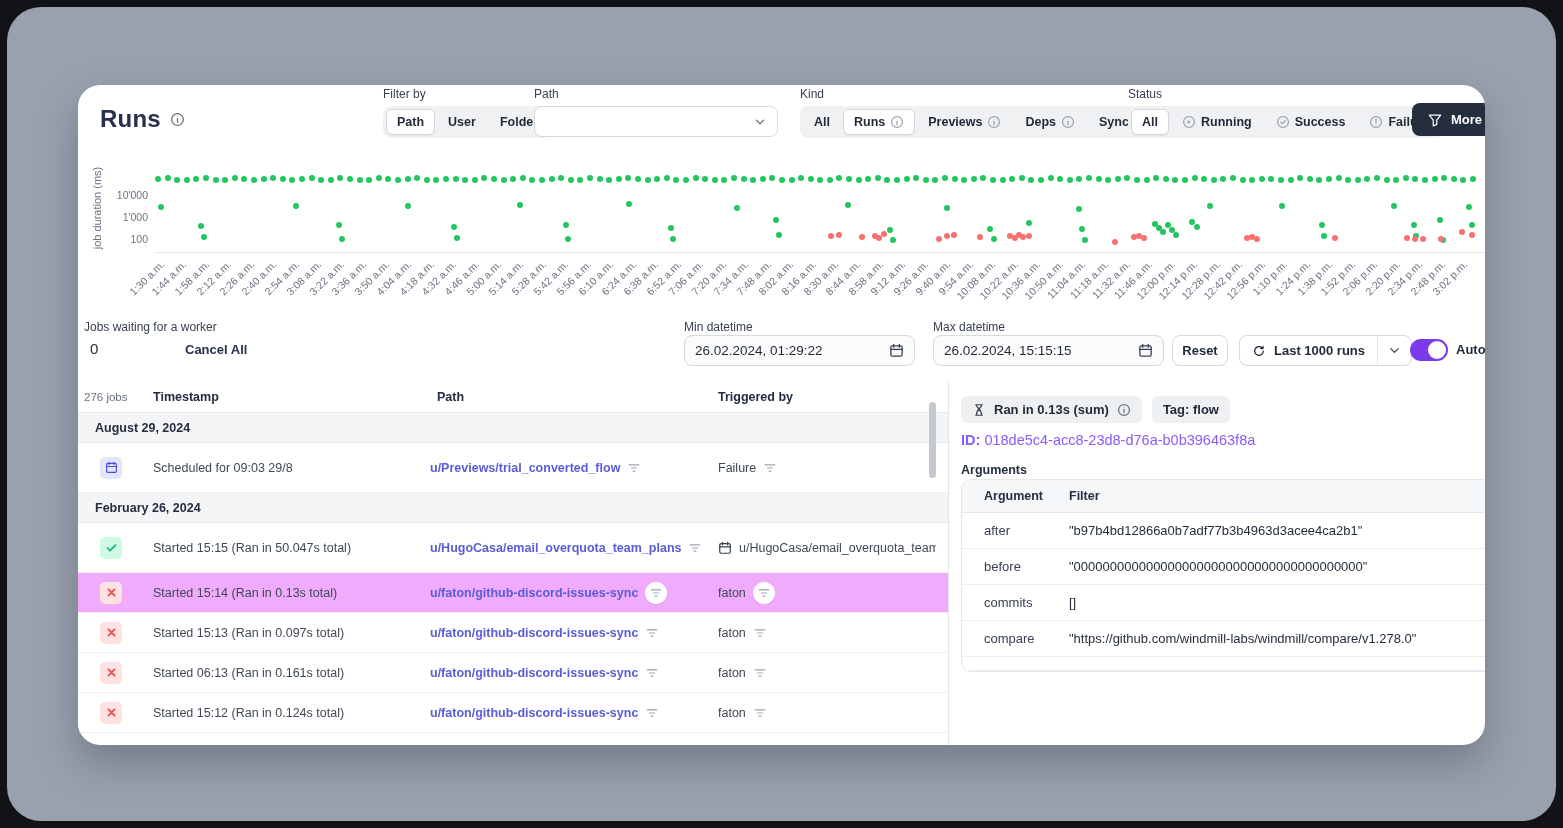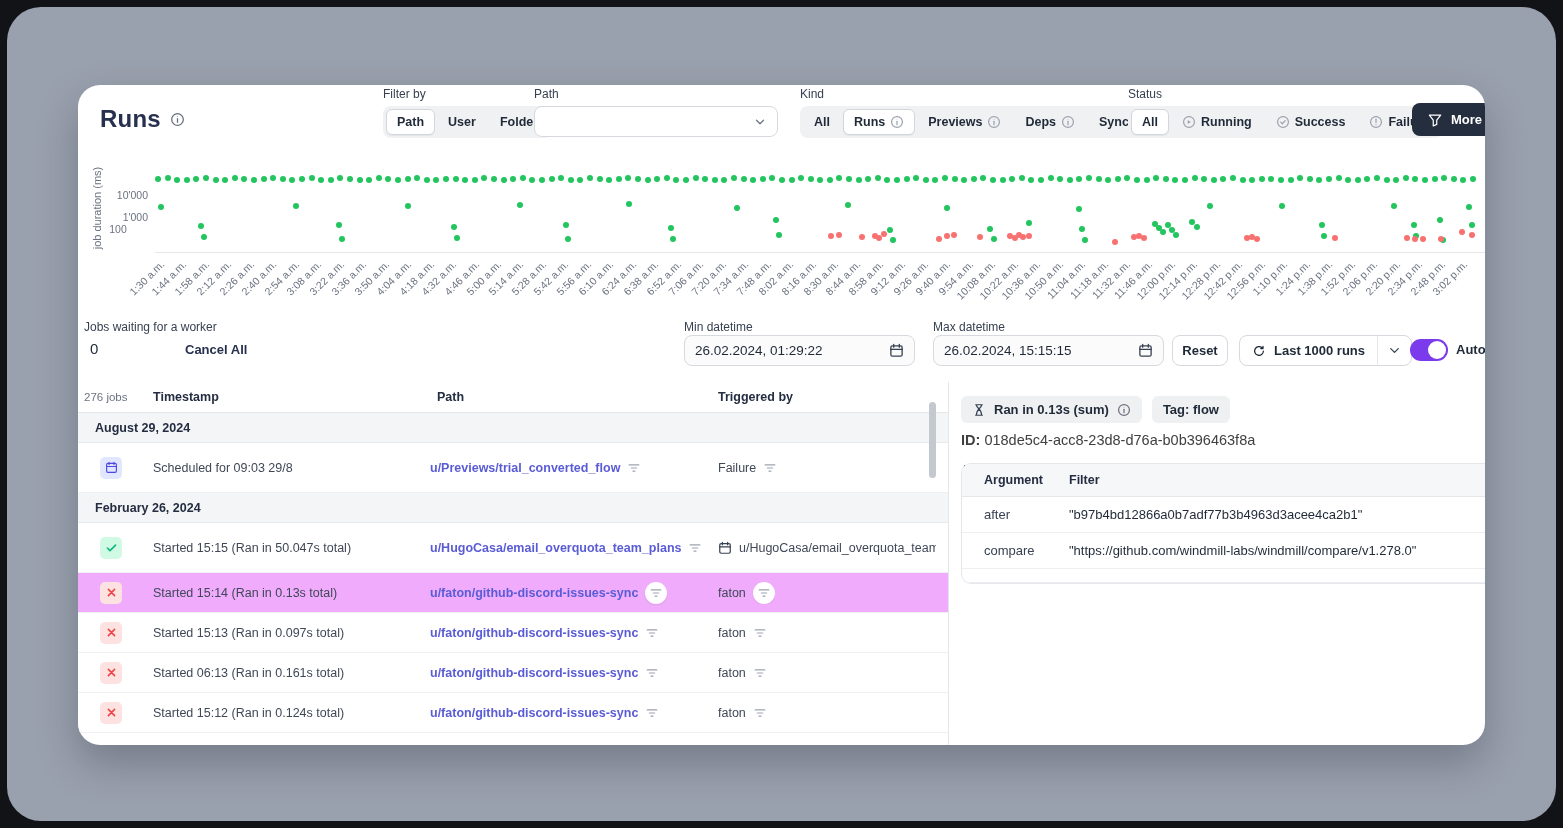--- a/index.html
+++ b/index.html
@@ -85,21 +85,21 @@
 
   .details-panel { position:relative; flex:1; height:100%; }
   .badges-row { position:absolute; left:12px; top:14px; display:flex; gap:10px; }
   .badge { display:inline-flex; align-items:center; gap:8px; background:#eef0f2; border-radius:6px; padding:6px 11px;
            font-size:13px; font-weight:bold; color:#1f2937; white-space:nowrap; }
   .badge .icon { color:#374151; }
   .badge .icon.muted { color:#6b7280; }
   .id-line { position:absolute; left:12px; top:50px; font-size:14.5px; white-space:nowrap; }
   .id-label { font-weight:bold; }
   .args-title { position:absolute; left:12px; top:81px; font-size:12.5px; font-weight:bold; color:#242d41; }
-  .args-table { position:absolute; left:12px; top:81px; width:560px; border:1px solid #e5e7eb; border-radius:10px;
+  .args-table { position:absolute; left:12px; top:97px; width:560px; border:1px solid #e5e7eb; border-radius:10px;
                 overflow:hidden; background:#fff; }
   .args-hd { display:flex; height:33px; align-items:center; background:#f6f7f8; border-bottom:1px solid #e5e7eb; }
   .args-hd div { font-size:12.5px; font-weight:bold; color:#242d41; }
   .args-row { display:flex; align-items:center; height:36px; border-bottom:1px solid #eceef1; }
   .arg-name { width:107px; padding-left:22px; font-size:13px; color:#374151; flex:none; }
   .arg-val { font-size:13px; color:#1f2937; white-space:nowrap; }
   .args-hd .arg-name { color:#242d41; font-weight:bold; }
 </style>
 </head>
 <body>
@@ -240,21 +240,21 @@
               </svg>
             </span>
           <span>More filters</span>
         </button>
       </div>
 
       <div class="chart">
         <div class="chart-ylabel">job duration (ms)</div>
         <div class="ytick" style="top:39px;">10'000</div>
         <div class="ytick" style="top:61px;">1'000</div>
-        <div class="ytick" style="top:73px;text-align:center;">100</div>
+        <div class="ytick" style="top:83px;">100</div>
         <div class="axis-x"></div>
         <div id="dots">
             <div class="dot" style="left: 77px; top: 26.2479px; background: rgb(34, 197, 94);"></div>
             <div class="dot" style="left: 86.5985px; top: 25.1737px; background: rgb(34, 197, 94);"></div>
             <div class="dot" style="left: 96.1971px; top: 26.5455px; background: rgb(34, 197, 94);"></div>
             <div class="dot" style="left: 105.796px; top: 27.3731px; background: rgb(34, 197, 94);"></div>
             <div class="dot" style="left: 115.394px; top: 25.6976px; background: rgb(34, 197, 94);"></div>
             <div class="dot" style="left: 124.993px; top: 25.3737px; background: rgb(34, 197, 94);"></div>
             <div class="dot" style="left: 134.591px; top: 27.0861px; background: rgb(34, 197, 94);"></div>
             <div class="dot" style="left: 144.19px; top: 26.9843px; background: rgb(34, 197, 94);"></div>
@@ -756,36 +756,44 @@
                     <circle cx="8" cy="8" r="6.2"></circle>
                     <line x1="8" y1="7.2" x2="8" y2="11"></line>
                     <circle cx="8" cy="4.8" r="0.5" fill="currentColor" stroke="none"></circle>
                   </svg>
                 </span>
             </div>
             <div class="badge">
               <span>Tag: flow</span>
             </div>
           </div>
-          <div class="id-line" style="color: #404040;">
+          <div class="id-line" style="color: #8b5cf6;">
             <span class="id-label">ID:</span>
             <span>018de5c4-acc8-23d8-d76a-b0b396463f8a</span>
           </div>
           <div class="args-title">Arguments</div>
           <div class="args-table">
             <div class="args-hd">
               <div class="arg-name">Argument</div>
               <div class="arg-val">Filter</div>
             </div>
             <div id="args-body">
                 <div class="args-row">
                   <div class="arg-name">after</div>
                   <div class="arg-val">"b97b4bd12866a0b7adf77b3b4963d3acee4ca2b1"</div>
                 </div>
                 <div class="args-row">
+                  <div class="arg-name">before</div>
+                  <div class="arg-val">"0000000000000000000000000000000000000000"</div>
+                </div>
+                <div class="args-row">
+                  <div class="arg-name">commits</div>
+                  <div class="arg-val">[]</div>
+                </div>
+                <div class="args-row">
                   <div class="arg-name">compare</div>
                   <div class="arg-val">"https://github.com/windmill-labs/windmill/compare/v1.278.0"</div>
                 </div>
                 <div class="args-row" style="height: 14px;"></div>
               </div>
           </div>
         </div>
       </div>
 
     </div>

